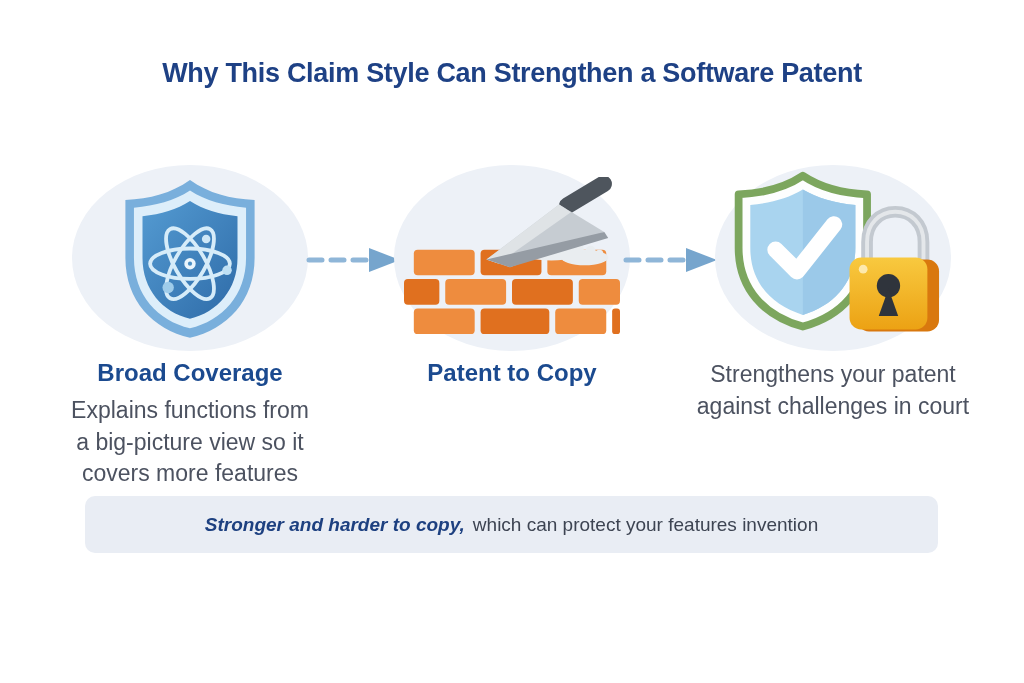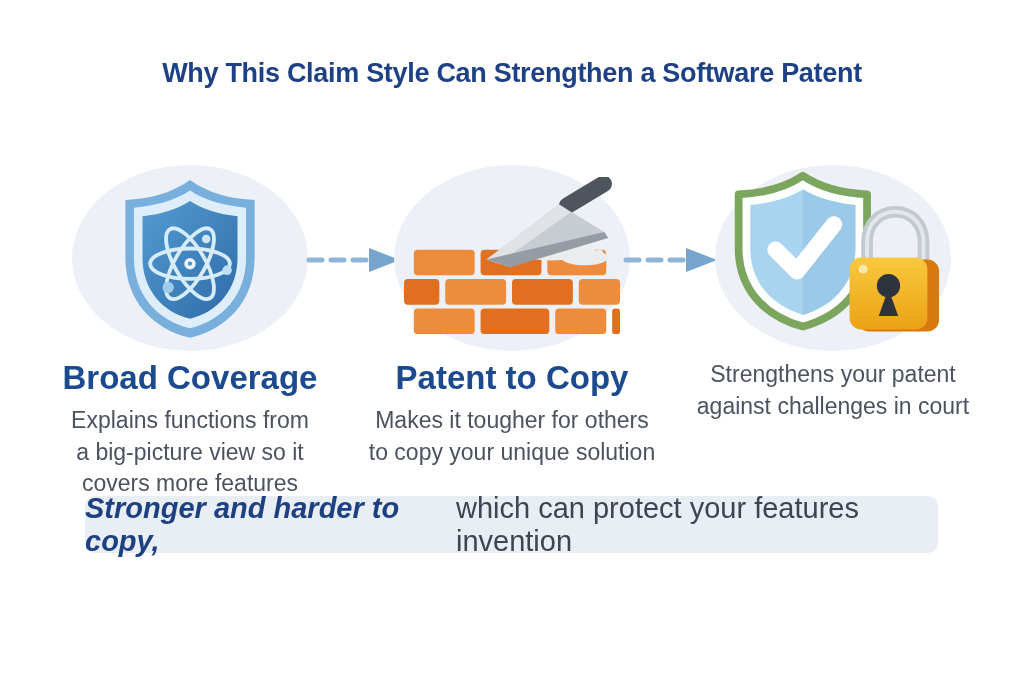--- a/index.html
+++ b/index.html
@@ -37,21 +37,21 @@
     border-radius: 50%;
     background: #edf1f7;
     margin: 0 auto;
     display: flex;
     align-items: center;
     justify-content: center;
   }
 
   .heading {
     margin-top: 8px;
-    font-size: 33px;
+    font-size: 24px;
     font-weight: 700;
     color: #1b4a8f;
   }
   .desc {
     margin-top: 8px;
     font-size: 23px;
     line-height: 1.38;
     color: #4c5260;
     white-space: pre-line;
   }
@@ -66,21 +66,21 @@
 
   .banner {
     position: absolute;
     top: 496px; left: 85px;
     width: 853px; height: 57px;
     background: #e9edf4;
     border-radius: 10px;
     display: flex;
     align-items: center;
     justify-content: center;
-    font-size: 29px;
+    font-size: 19px;
   }
   .banner .hl {
     font-style: italic;
     font-weight: 700;
     color: #1d4080;
   }
   .banner .rest {
     color: #3d4452;
     margin-left: 8px;
   }
@@ -161,22 +161,20 @@
         <g>
           <rect x="158" y="22" width="60" height="17" rx="8.5" fill="#4e555d" transform="rotate(-31 164 30)"></rect>
           <polygon points="150,46 166,32 174,39 158,52" fill="#394047"></polygon>
           <polygon points="84,84 158,28 204,56 108,92" fill="#c6ccd2"></polygon>
           <polygon points="84,84 158,28 170,36 96,88" fill="#dfe3e6"></polygon>
           <polygon points="84,84 108,92 208,62 204,56" fill="#959ca4"></polygon>
         </g>
       </svg>
     </div>
     <h2 class="heading">Patent to Copy</h2>
-    <p class="desc">Makes it tougher for others
-to copy your unique solution</p>
   </div>
 
   <svg class="arrow arrow-2" viewBox="0 0 100 32">
     <line x1="4" y1="16" x2="62" y2="16" stroke="#8fb6d8" stroke-width="5" stroke-dasharray="13 9" stroke-linecap="round"></line>
     <polygon points="64,4 95,16 64,28" fill="#76a5cd"></polygon>
   </svg>
 
   <div class="col col-3">
     <div class="bubble">
       <svg width="226" height="180" viewBox="0 0 230 185">

